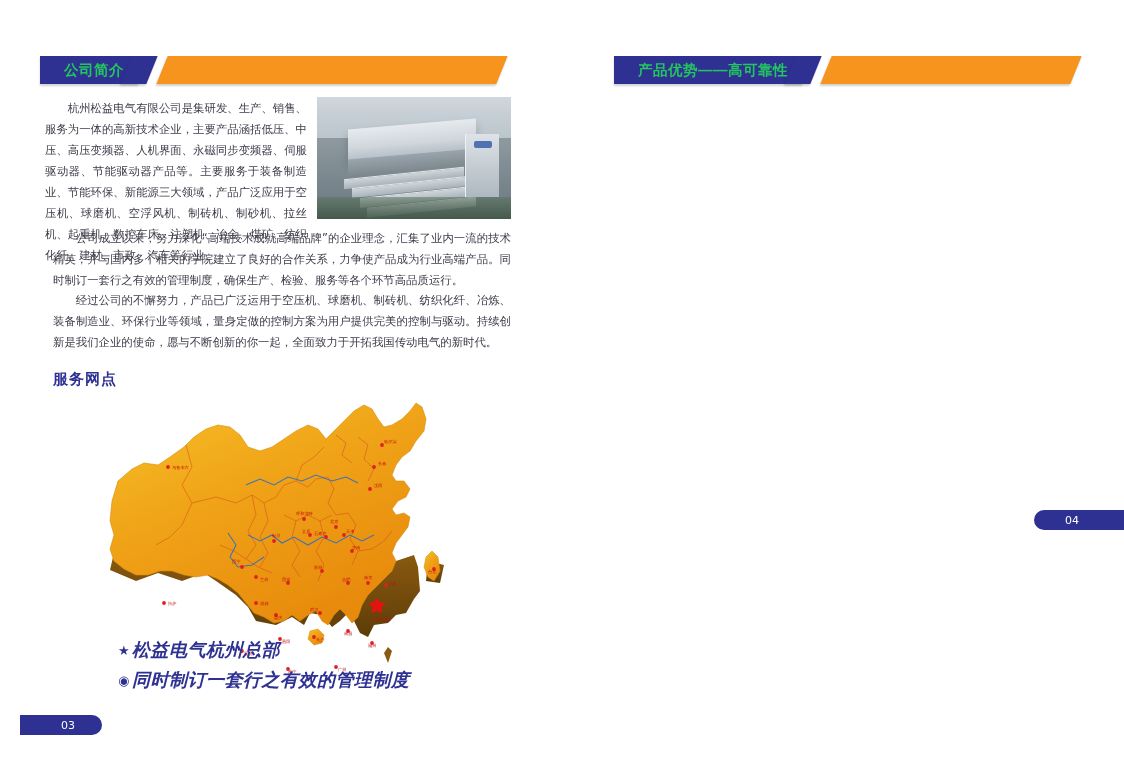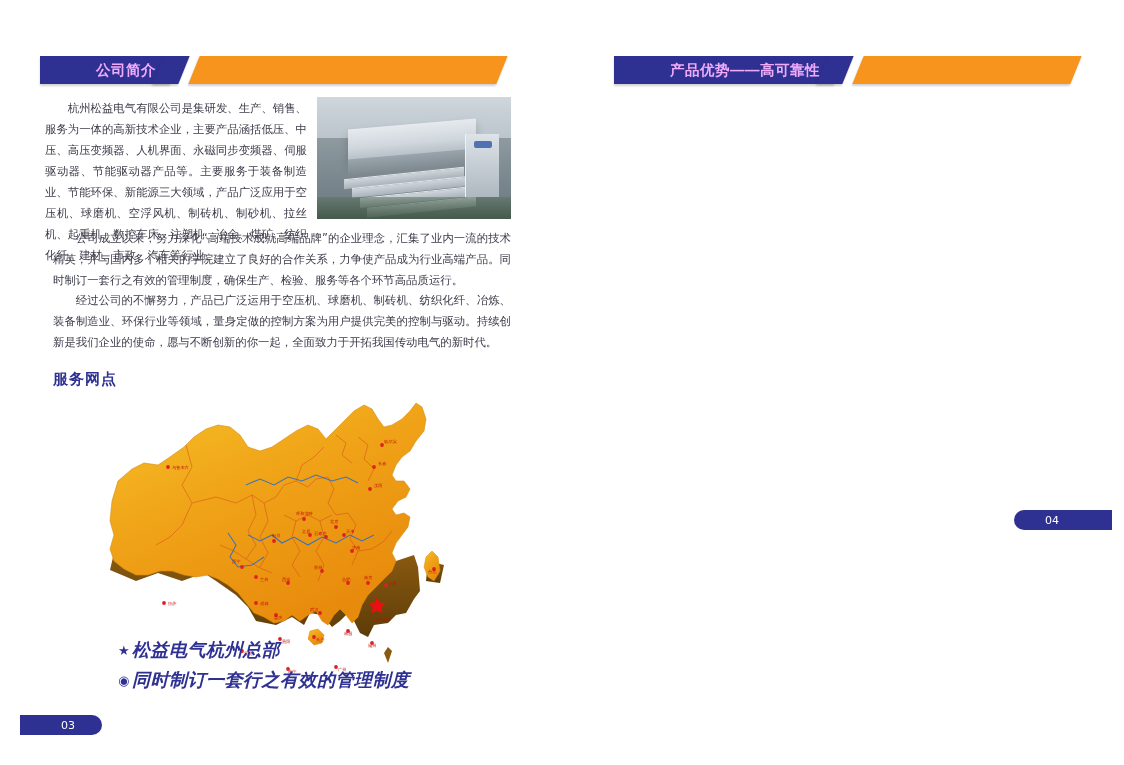--- a/index.html
+++ b/index.html
@@ -18,22 +18,22 @@
   .gutter{position:absolute;left:561px;top:0;width:1px;height:765px;background:#ffffff;}
 
   
   .banner{position:absolute;height:28px;display:flex;align-items:stretch;}
   .banner .bar{
     position:relative;background:#2e3192;flex:0 0 auto;
     display:flex;align-items:center;
     box-shadow:0 2px 2px rgba(0,0,0,.18);
   }
   .banner .bar .title{
-    color:#f0abfc;font-size:14.5px;font-weight:bold;
-    letter-spacing:.5px;padding:0 14px 0 24px;white-space:nowrap;margin-left:32px;
+    color:#22c55e;font-size:14.5px;font-weight:bold;
+    letter-spacing:.5px;padding:0 14px 0 24px;white-space:nowrap;
   }
   .banner .slant{
     width:26px;background:#2e3192;
     transform:skewX(-22deg);margin-left:-12px;
     box-shadow:0 2px 2px rgba(0,0,0,.18);
   }
   .banner .gap{width:10px;}
   .banner .orange{
     flex:1 1 auto;background:#f7941e;
     transform:skewX(-22deg);
@@ -108,22 +108,22 @@
   .legend .row{display:flex;align-items:center;margin-bottom:6px;}
   .legend .mk{width:14px;font-size:13px;color:#2e3192;text-align:left;}
   .legend .tx{font-size:18px;font-weight:bold;color:#2e3192;letter-spacing:.5px;font-style:italic;}
 
   
   .pagenum{position:absolute;bottom:30px;height:20px;background:#2e3192;
     display:flex;align-items:center;color:#fff;font-size:11px;
     font-family:"DejaVu Sans",sans-serif;}
   .pn-left{left:0;width:68px;border-radius:0 10px 10px 0;justify-content:center;
     padding-left:14px;margin-left:20px;}
-  .pn-right{right:12px;width:76px;border-radius:10px 0 0 10px;justify-content:center;
-    padding-right:22px;}
+  .pn-right{right:0;width:76px;border-radius:10px 0 0 10px;justify-content:center;
+    padding-right:14px;}
 </style>
 </head>
 <body>
 
 <div class="page">
 
   <div class="left-page">
 
     <div class="banner" style="left:40px;top:56px;width:470px;">
       <div class="bar">

